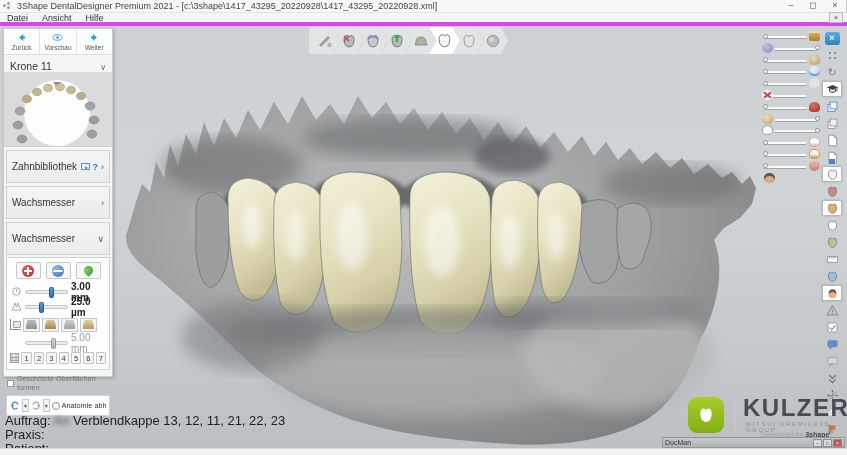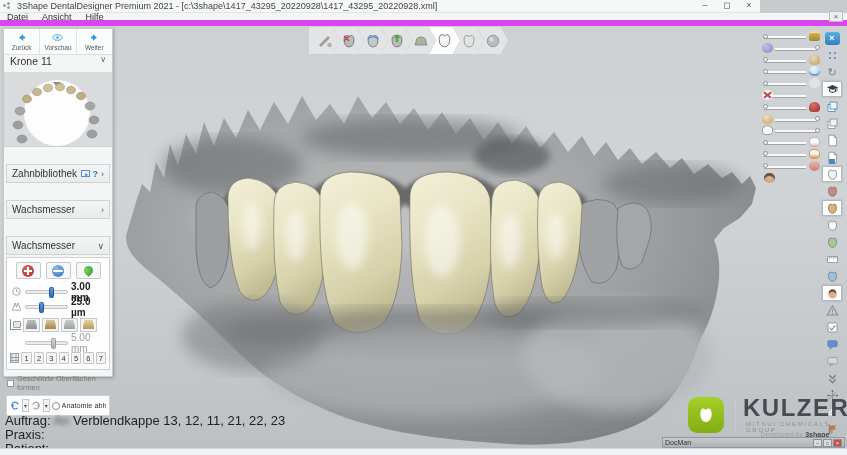--- a/index.html
+++ b/index.html
@@ -1,45 +1,45 @@
 <!DOCTYPE html>
 <html><head>
 <meta charset="utf-8">
 <style>
 *{margin:0;padding:0;box-sizing:border-box}
 html,body{width:847px;height:455px;overflow:hidden}
 body{position:relative;font-family:"Liberation Sans",sans-serif;background:#c7cbce;color:#222}
 .abs{position:absolute}
 
 
-#titlebar{left:0;top:0;width:760px;height:13px;background:#f6f7f7;border-bottom:1px solid #e3e5e6;display:flex;align-items:center;font-size:9px;color:#444}
+#titlebar{left:0;top:0;width:846px;height:13px;background:#f6f7f7;border-bottom:1px solid #e3e5e6;display:flex;align-items:center;font-size:9px;color:#444}
 #appicon{width:10px;height:8px;margin:0 4px 0 3px;position:relative}
 #appicon i{position:absolute;width:3px;height:3px;border-radius:50%;background:#9aa0a4}
 #appicon i:nth-child(1){left:0;top:2px}#appicon i:nth-child(2){left:4px;top:0}#appicon i:nth-child(3){left:4px;top:4px}
 #wincontrols{margin-left:auto;display:flex}
 #wincontrols .wc{width:22px;height:12px;text-align:center;font-size:9px;line-height:11px;color:#555}
-#menubar{left:0;top:13px;width:847px;height:13px;background:#f4f5f5;border-bottom:6px solid #d946ef;display:flex;align-items:center;font-size:9px;color:#333}
+#menubar{left:0;top:13px;width:847px;height:13px;background:#f4f5f5;border-bottom:4px solid #d946ef;display:flex;align-items:center;font-size:9px;color:#333}
 #menubar .mi{padding:0 7px}
 #mdiclose{margin-left:auto;margin-right:4px;width:14px;height:11px;border:1px solid #b9bcbe;background:#eceeee;font-size:8px;line-height:9px;text-align:center;color:#555}
 
 
 #workspace{left:0;top:26px;width:847px;height:422px;background:linear-gradient(#cdd1d4,#d1d4d6 40%,#c3c7ca 82%,#bcc0c3)}
 
 
 #leftpanel{left:3px;top:28px;width:110px;height:349px;background:#f4f5f5;border:1px solid #c6cacb;box-shadow:1px 1px 3px rgba(0,0,0,.25);font-size:10px}
 #wizardrow{display:flex;height:26px;background:#fbfcfc;border-bottom:1px solid #dcdedf}
 .wbtn{flex:1;display:flex;flex-direction:column;align-items:center;justify-content:center;border-right:1px solid #e2e4e5;font-size:6.5px;color:#555;gap:1px}
 .wbtn:last-child{border-right:none}
 #paneltitle{font-size:13.5px;color:#3a3a3a;padding:6px 6px 4px;border-bottom:1px solid #dcdedf;background:#f4f5f5}
-#kronerow{height:18px;display:flex;align-items:flex-start;padding:0 6px;font-size:10.5px;color:#333;border-bottom:1px solid #dcdedf}
+#kronerow{height:18px;display:flex;align-items:flex-end;padding:0 6px;font-size:10.5px;color:#333;border-bottom:1px solid #dcdedf}
 #kronerow .chev{margin-left:auto;font-size:8px;color:#666}
 #archwidget{height:74px;background:#d9dbdc;border-bottom:1px solid #cfd2d3}
 #smilerow{height:21px;background:#fff;border-bottom:1px solid #d6d8d9;display:flex;align-items:center;gap:5px;padding:0 5px;font-size:9.5px;color:#333}
 .toothball{width:13px;height:12px;border-radius:50% 50% 48% 48%;background:radial-gradient(circle at 35% 30%,#f2f3f3,#c3c6c8 60%,#9aa0a3)}
-.sechdr{height:19px;margin:17px 2px 0;border:1px solid #cfd2d3;background:linear-gradient(#f4f5f5,#e9ebec);display:flex;align-items:center;padding:0 5px;font-size:10px;color:#333}
+.sechdr{height:33px;margin:3px 2px 0;border:1px solid #cfd2d3;background:linear-gradient(#f4f5f5,#e9ebec);display:flex;align-items:center;padding:0 5px;font-size:10px;color:#333}
 .sechdr .right{margin-left:auto;display:flex;align-items:center;gap:3px}
 .sechdr .chev{font-size:9px;color:#555}
 .helpq{color:#2f7fbf;font-weight:bold;font-size:9px}
 .libic{width:9px;height:7px;border:1px solid #5b8fd4;background:#eaf2fa;position:relative}
 .libic:after{content:"";position:absolute;right:1px;top:1.5px;border-left:3px solid #5b8fd4;border-top:2px solid transparent;border-bottom:2px solid transparent}
 #waxbox{margin:2px 2px 0;border:1px solid #cfd2d3;background:#fdfdfd;padding:4px 3px 5px}
 #waxbtns{display:flex;justify-content:center;gap:5px;margin-bottom:5px}
 .waxbtn{width:25px;height:17px;border:1px solid #c6c8ca;background:#f6f7f7;border-radius:2px;display:flex;align-items:center;justify-content:center}
 .ic-add{width:12px;height:12px;border-radius:50%;background:radial-gradient(circle at 35% 30%,#d96060,#b02f2f);position:relative}
 .ic-add:before,.ic-add:after{content:"";position:absolute;background:#fff;left:50%;top:50%;transform:translate(-50%,-50%)}

